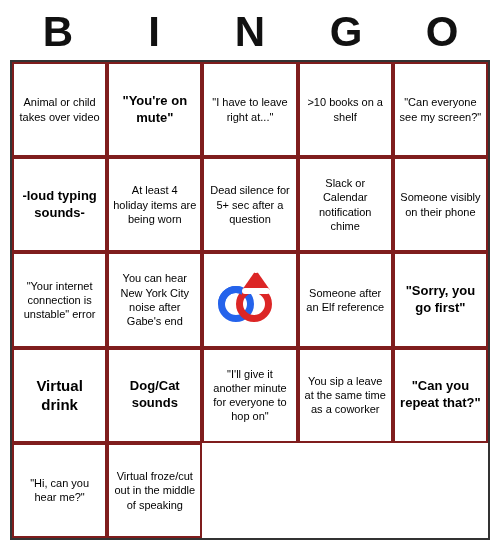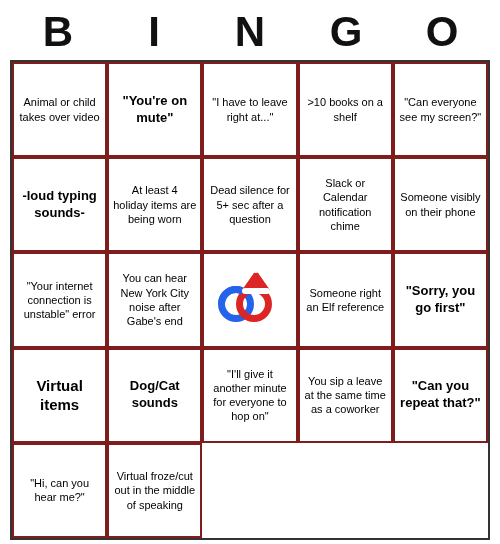--- a/index.html
+++ b/index.html
@@ -123,27 +123,27 @@
 
           <div style="position:absolute;left:2px;top:12px;width:36px;height:36px;border-radius:50%;border:7px solid #2563eb;z-index:1;"></div>
 
           <div style="position:absolute;left:20px;top:12px;width:36px;height:36px;border-radius:50%;border:7px solid #dc2626;z-index:2;"></div>
 
           <div style="position:absolute;left:2px;top:12px;width:36px;height:18px;border-radius:18px 18px 0 0;border:7px solid #2563eb;border-bottom:none;z-index:3;clip-path:inset(0 12px 0 0);"></div>
         </div>
       </div>
     </div>
     <div class="bingo-cell">
-      <span class="cell-text">Someone right an Elf reference</span>
+      <span class="cell-text">Someone after an Elf reference</span>
     </div>
     <div class="bingo-cell medium-text">
       <span class="cell-text">"Sorry, you go first"</span>
     </div>
     <div class="bingo-cell large-text">
-      <span class="cell-text">Virtual items</span>
+      <span class="cell-text">Virtual drink</span>
     </div>
     <div class="bingo-cell medium-text">
       <span class="cell-text">Dog/Cat sounds</span>
     </div>
     <div class="bingo-cell">
       <span class="cell-text">"I'll give it another minute for everyone to hop on"</span>
     </div>
     <div class="bingo-cell">
       <span class="cell-text">You sip a leave at the same time as a coworker</span>
     </div>

